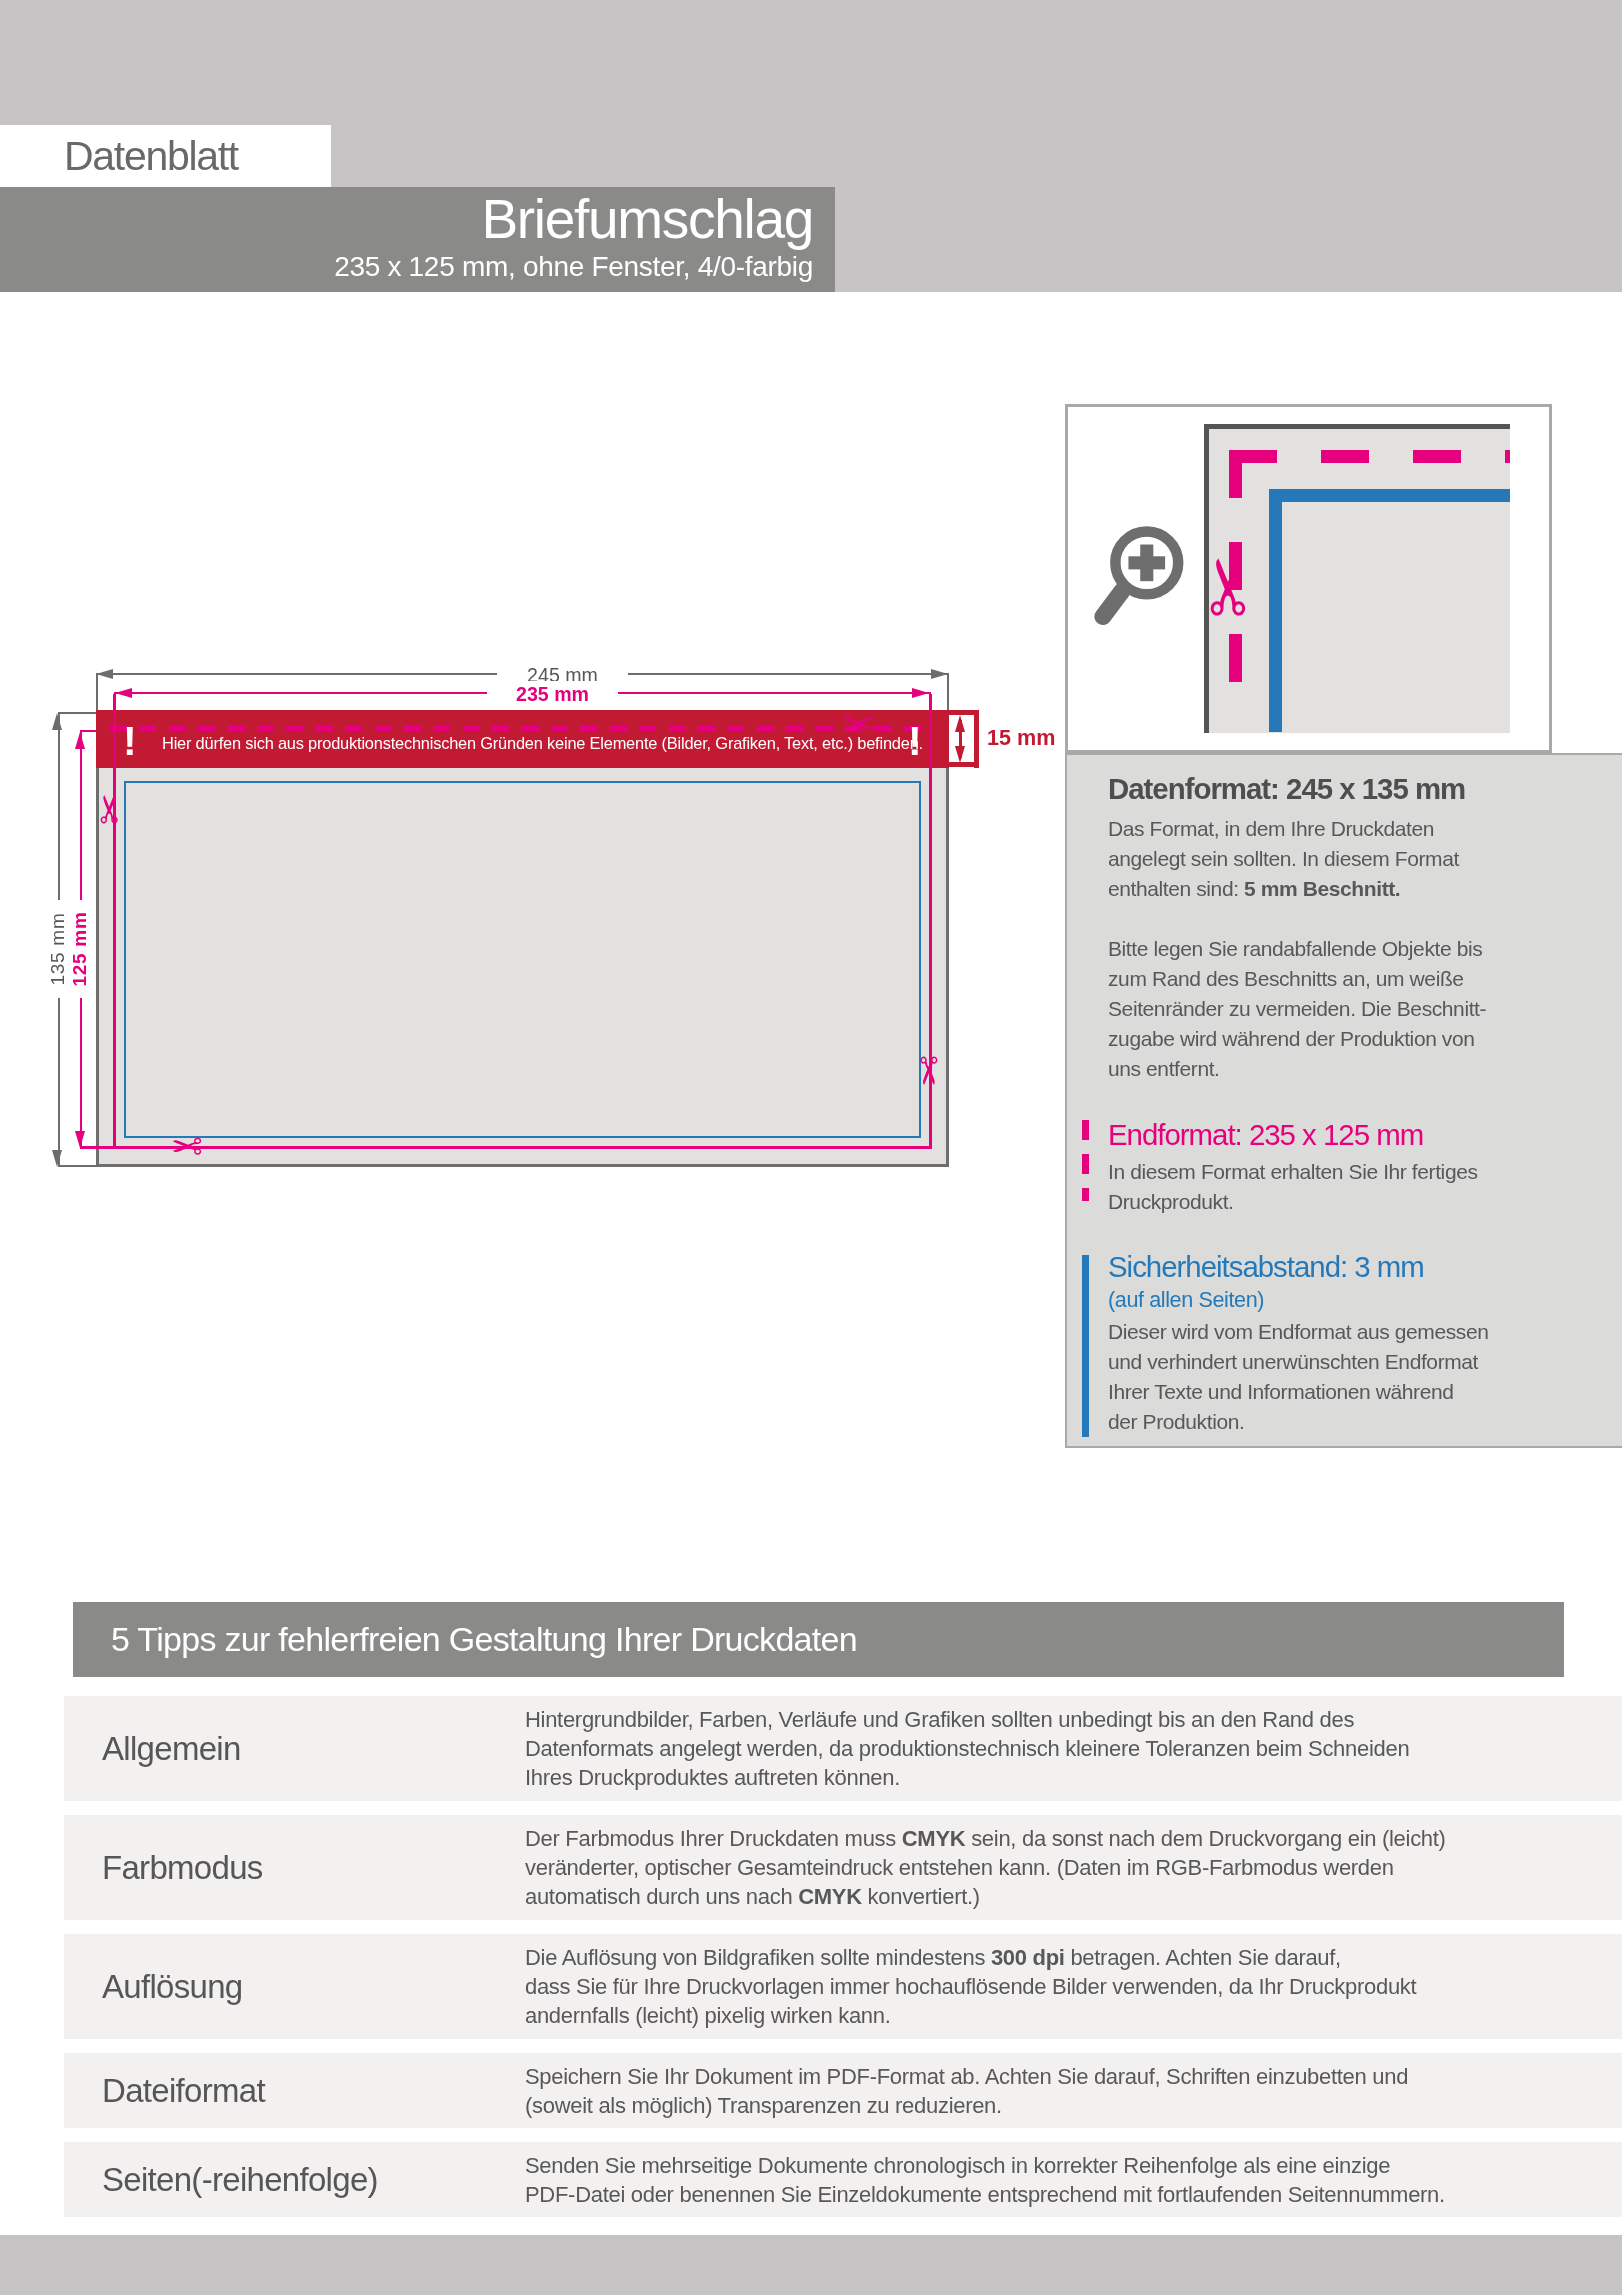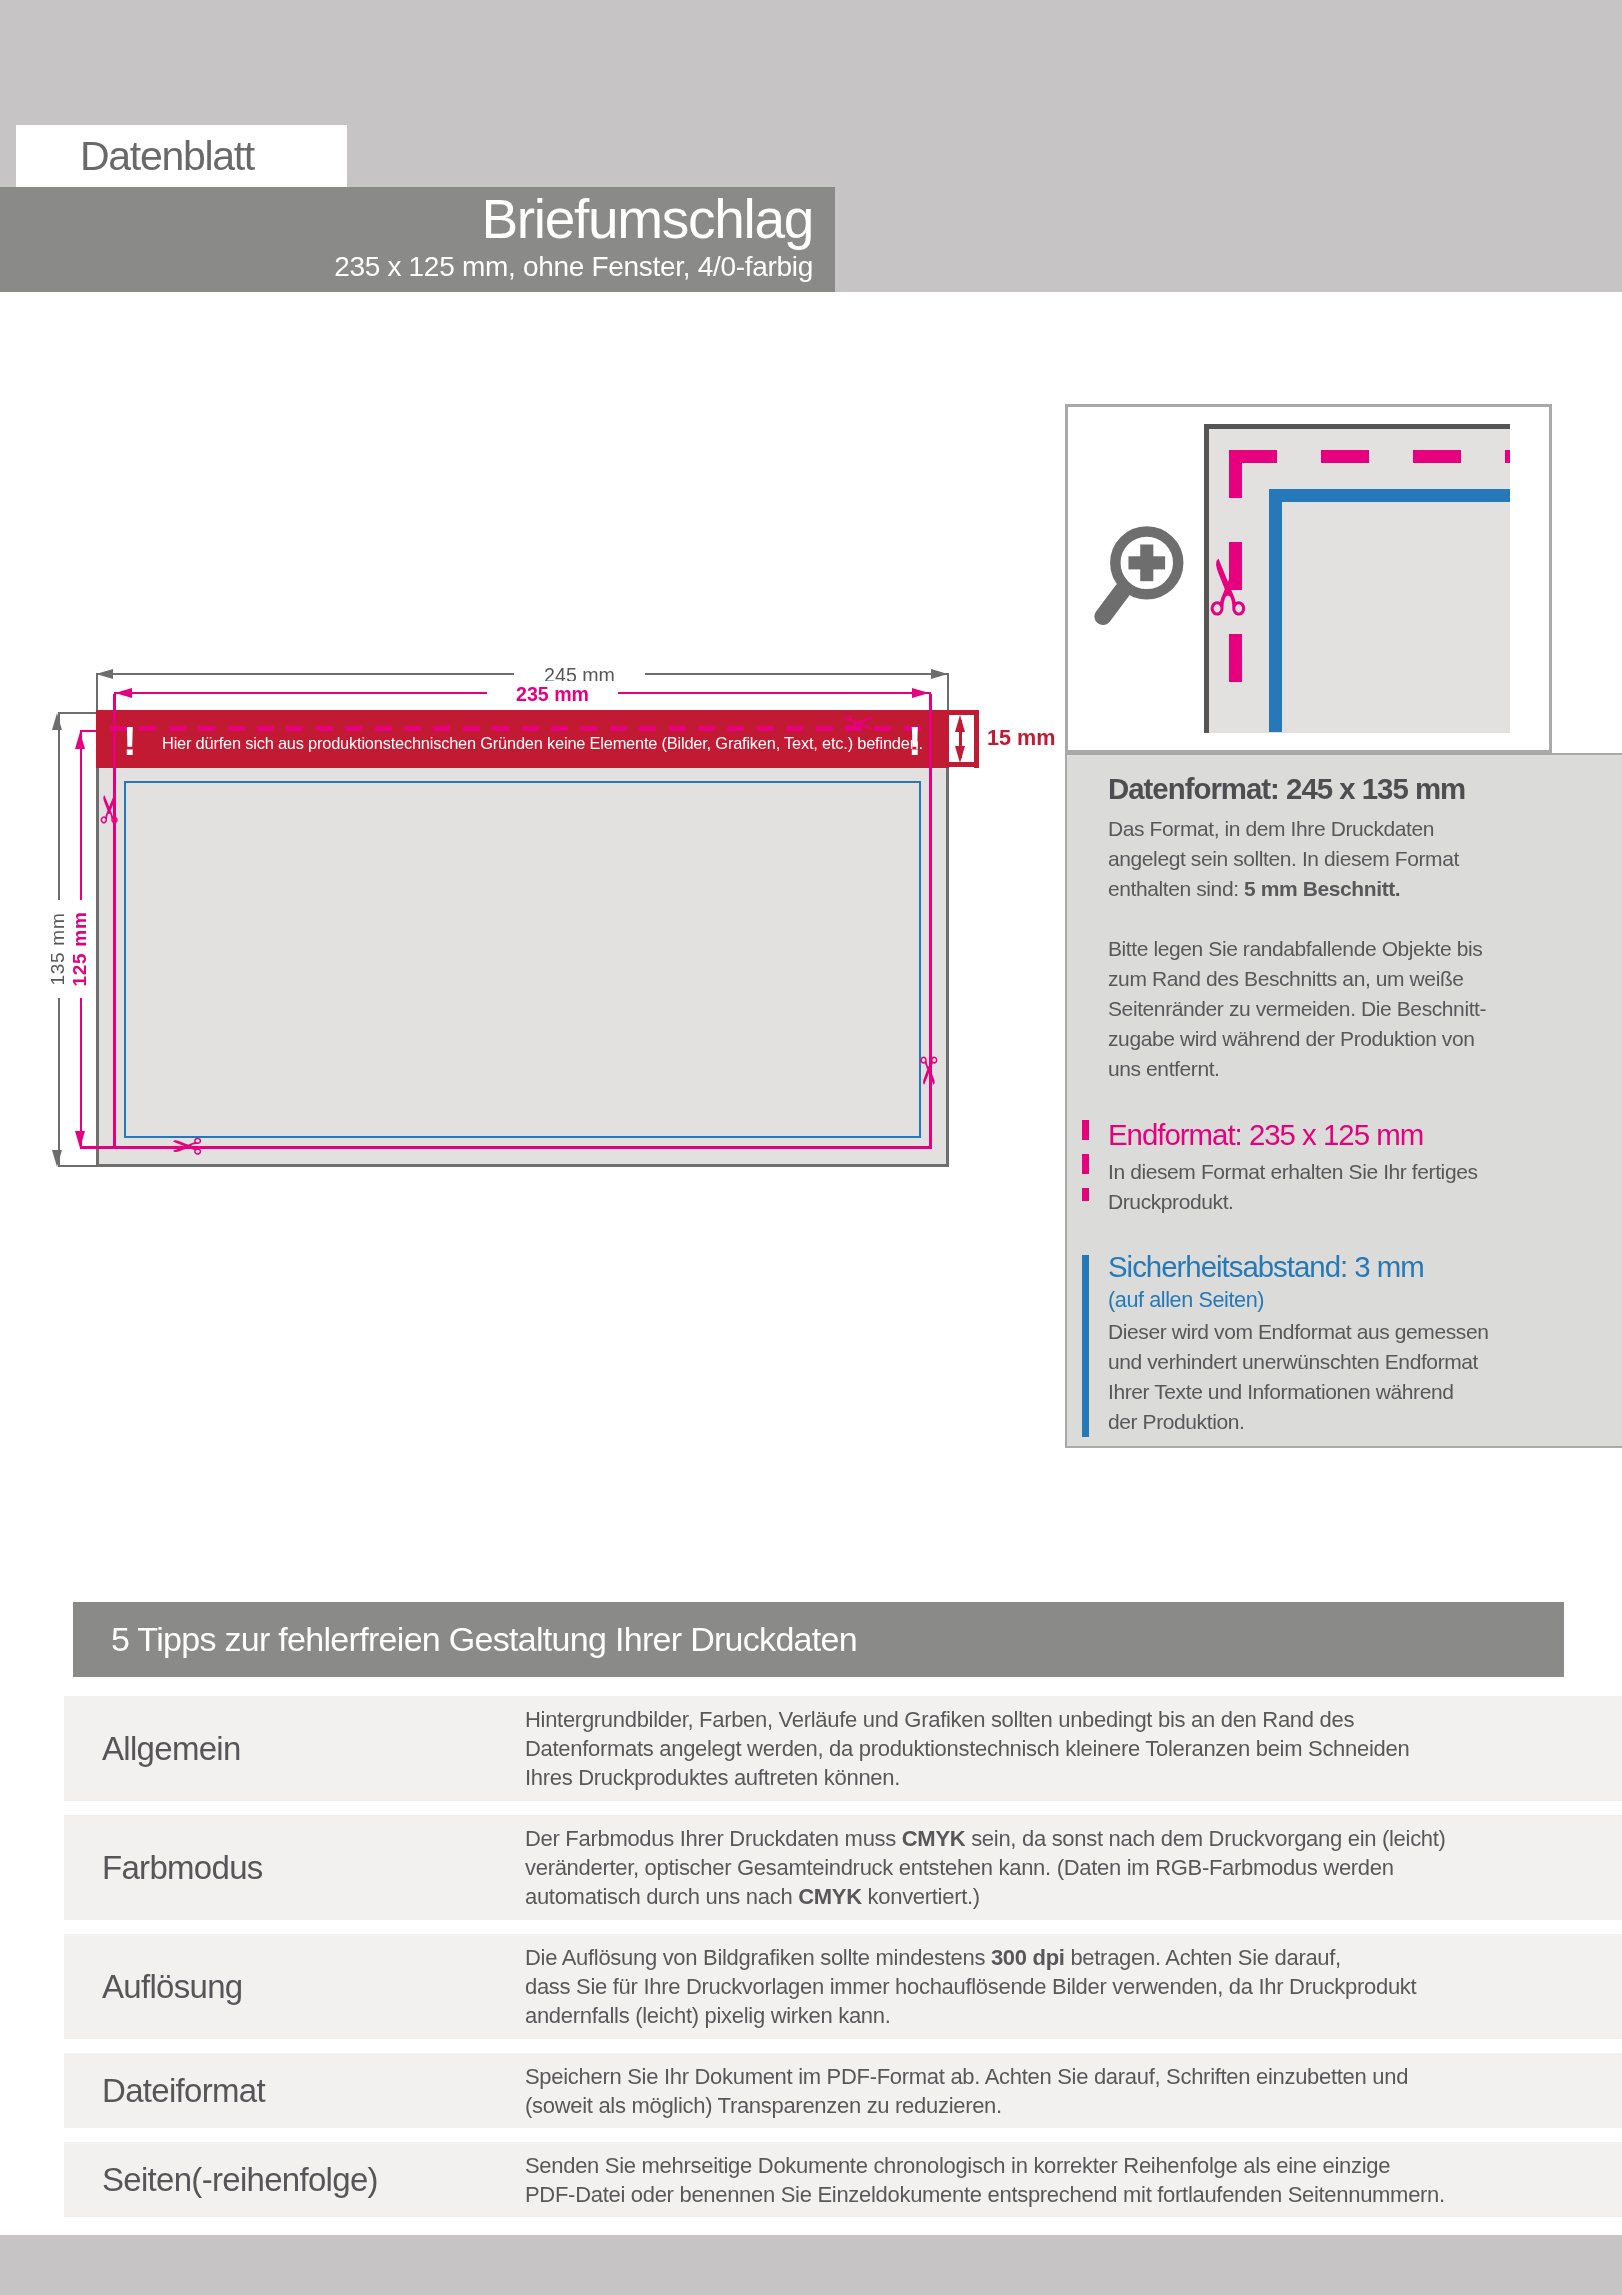--- a/index.html
+++ b/index.html
@@ -6,21 +6,21 @@
   html,body { background:#ffffff; }
   #page {
     position:relative; width:1623px; height:2295px; overflow:hidden;
     font-family:"Liberation Sans", sans-serif; background:#ffffff;
   }
   .abs { position:absolute; }
 
   
   .band-top { left:0; top:0; width:1623px; height:292px; background:#c6c4c5; }
   .datenblatt-box { left:0; top:125px; width:331px; height:62px; background:#ffffff;
-    display:flex; align-items:center; padding-left:64px;margin-left:16px; }
+    display:flex; align-items:center; padding-left:64px; }
   .datenblatt-box .t { font-size:41px; color:#696969; letter-spacing:-1.3px; }
   .product-box { left:0; top:187px; width:835px; height:105px; background:#8a8a88;
     text-align:right; padding-right:22px; color:#fff; }
   .product-title { font-size:55px; line-height:63px; letter-spacing:-1.3px; margin-top:1.3px;padding-left:20px; }
   .product-sub { font-size:28px; line-height:31px; letter-spacing:-0.3px; }
 
   
   .line { position:absolute; }
   .arr { position:absolute; width:0; height:0; }
   .arr.l { border-top:5.9px solid transparent; border-bottom:5.9px solid transparent; border-right:17px solid #6d6d6d; }
@@ -98,21 +98,21 @@
     <span class="t">Datenblatt</span>
   </div>
   <div class="abs product-box">
     <div class="product-title">Briefumschlag</div>
     <div class="product-sub">235 x 125 mm, ohne Fenster, 4/0-farbig</div>
   </div>
 
   <div class="line" style="left:96px;top:673px;width:853px;height:2px;background:#6d6d6d;"></div>
   <div class="arr l" style="left:96px;top:669px;"></div>
   <div class="arr r" style="left:931px;top:669px;"></div>
-  <div class="dimlabel" style="left:514px;top:662px;width:131px;">245 mm</div>
+  <div class="dimlabel" style="left:497px;top:662px;width:131px;">245 mm</div>
   <div class="line" style="left:96px;top:675px;width:2px;height:37px;background:#6d6d6d;"></div>
   <div class="line" style="left:947px;top:675px;width:2px;height:37px;background:#6d6d6d;"></div>
 
   <div class="line" style="left:114px;top:692px;width:817px;height:2px;background:#e6007e;"></div>
   <div class="arr m l" style="left:115px;top:688px;"></div>
   <div class="arr m r" style="left:912px;top:688px;"></div>
   <div class="dimlabel m" style="left:487px;top:681px;width:131px;">235 mm</div>
 
   <div class="line" style="left:58px;top:713px;width:2px;height:454px;background:#6d6d6d;"></div>
   <div class="arr u" style="left:52px;top:713px;"></div>

